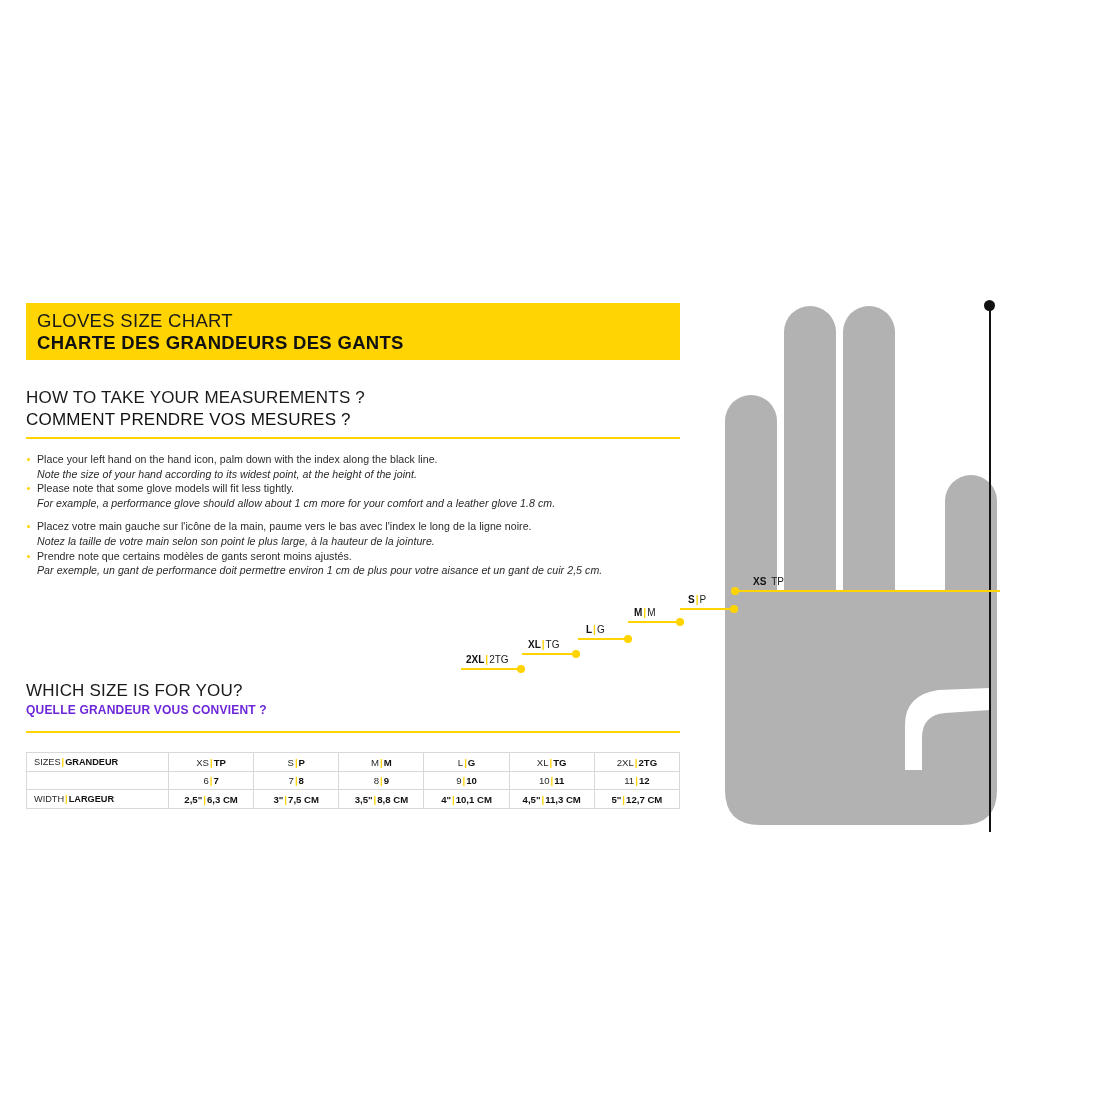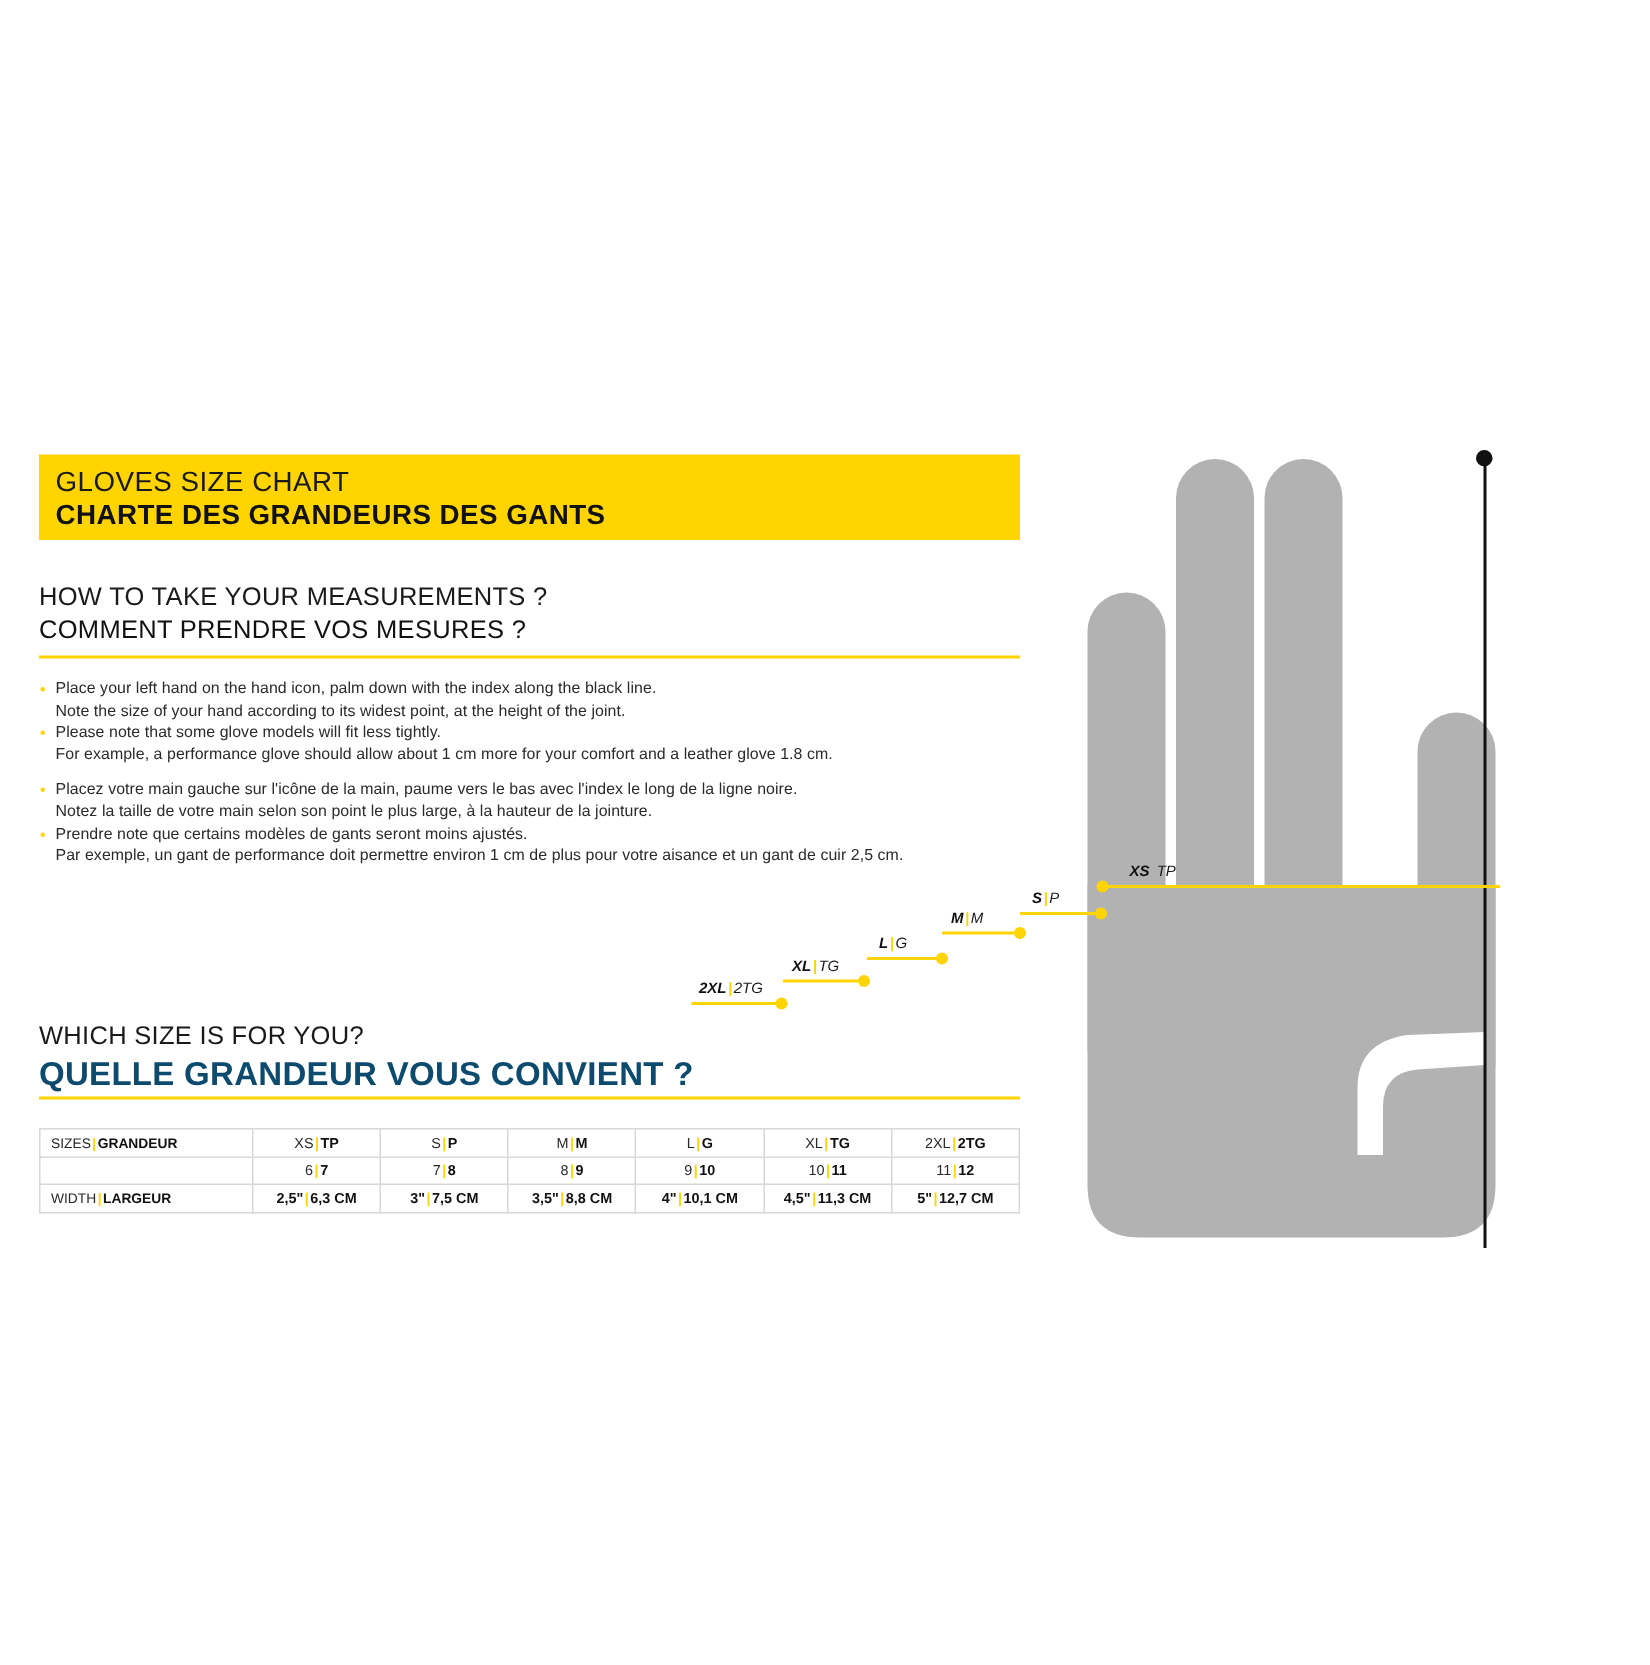--- a/index.html
+++ b/index.html
@@ -110,41 +110,42 @@
     border-radius: 50%;
   }
   .bullet-sub {
     position: relative;
     padding-left: 11px;
     font-size: 10.6px;
     line-height: 14.6px;
     color: #2a2a2a;
     letter-spacing: 0.05px;
     white-space: nowrap;
+    font-style: italic;
   }
   .spacer-lines { height: 9px; }
 
   
   .sec2-title-a {
     position: absolute;
     left: 26px;
     top: 681px;
     font-size: 17px;
     font-weight: 400;
     color: #1a1a1a;
     letter-spacing: 0.2px;
     white-space: nowrap;
   }
   .sec2-title-b {
     position: absolute;
     left: 26px;
     top: 703px;
-    font-size: 22px;
+    font-size: 12px;
     font-weight: bold;
-    color: #0c4a6e;
+    color: #6d28d9;
     letter-spacing: 0.2px;
     white-space: nowrap;
   }
   .rule-2 {
     position: absolute;
     left: 26px;
     top: 731px;
     width: 654px;
     height: 1.5px;
     background: #ffd400;
@@ -230,21 +231,20 @@
     height: 8px;
     border-radius: 50%;
     background: #ffd400;
   }
   .callout .lbl {
     position: absolute;
     top: -4px;
     font-size: 10px;
     white-space: nowrap;
     color: #111111;
-    font-style: italic;
   }
   .callout .lbl .sep2 { color: #ffd400; font-weight: bold; padding: 0 1px; }
   .callout .lbl .en-b { font-weight: bold; color: #111111; }
   .callout .lbl .fr-n { font-weight: 400; color: #1a1a1a; }
 </style>
 </head>
 <body>
 
 <div class="page">
 

